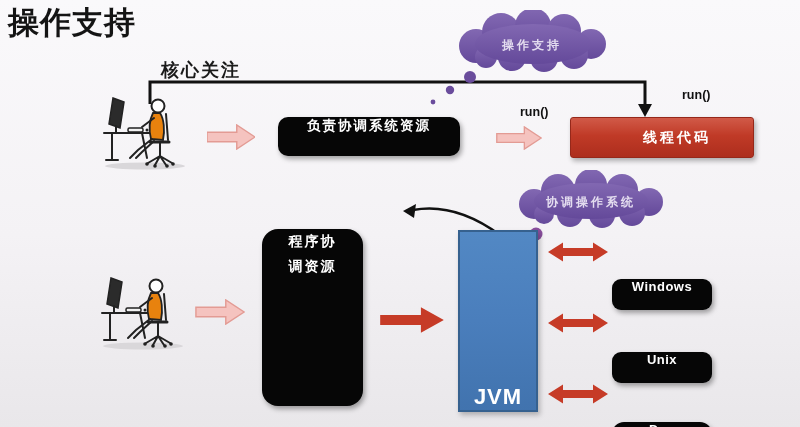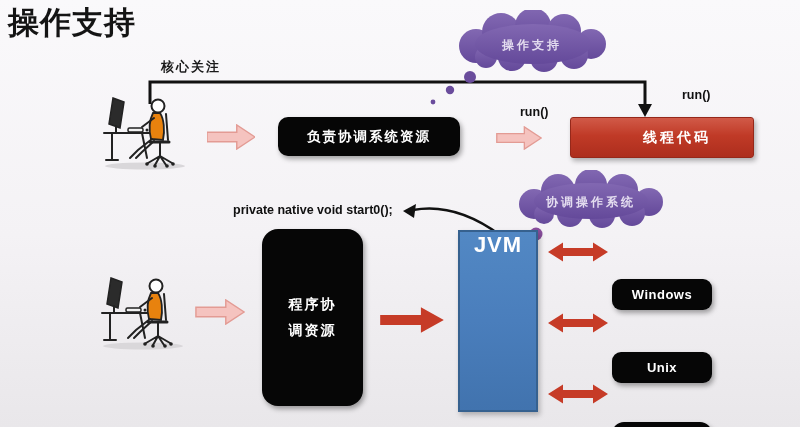--- a/index.html
+++ b/index.html
@@ -12,28 +12,28 @@
   }
   .abs{position:absolute;}
   .slide-title{
     left:8px;top:2px;
     font-size:31px;font-weight:800;color:#141414;
     letter-spacing:1px;
     font-family:"Liberation Sans",sans-serif;
   }
   .focus-label{
     left:161px;top:58px;
-    font-size:13px;font-weight:700;color:#1a1a1a;
+    font-size:18px;font-weight:700;color:#1a1a1a;
     letter-spacing:2px;
     font-family:Liberation Serif, serif;
   }
   .black-box{
     background:#060606;
     color:#fff;
-    display:flex;align-items:center;justify-content:center;
+    display:flex;align-items:flex-start;justify-content:center;
     box-shadow:2px 3px 5px rgba(0,0,0,0.35);
     text-align:center;
   }
   .cn-label{
     font-family:"Liberation Serif","DejaVu Serif",serif;
     font-weight:700;
   }
   .box-coordinator{
     left:278px;top:117px;width:182px;height:39px;
     border-radius:10px;
@@ -65,21 +65,21 @@
   .box-program{
     left:262px;top:229px;width:101px;height:177px;
     border-radius:16px;
     font-size:14px;letter-spacing:2px;line-height:1.8;
   }
   .jvm-box{
     left:458px;top:230px;width:80px;height:182px;
     background:linear-gradient(180deg,#5288c4 0%,#4a7ebc 50%,#4173ae 100%);
     border:2px solid #36618f;
     box-sizing:border-box;
-    display:flex;align-items:flex-start;justify-content:center;
+    display:flex;align-items:flex-end;justify-content:center;
     color:#fff;font-size:22px;font-weight:700;letter-spacing:1px;
     box-shadow:2px 3px 5px rgba(0,0,0,0.25);
   }
   .os-box{
     left:612px;width:100px;height:31px;
     border-radius:9px;
     font-size:13px;font-weight:700;
     font-family:"Liberation Sans",sans-serif;
     letter-spacing:0.5px;
     margin-top:48px;
@@ -191,21 +191,20 @@
   <div class="abs run-label run-left">run()</div>
   <svg class="abs" style="left:496px;top:126px;" width="46" height="24" viewBox="0 0 100 54">
     <polygon points="0,17 62,17 62,2 100,27 62,52 62,37 0,37" fill="#f5c3bf" stroke="#e39b94" stroke-width="3"></polygon>
   </svg>
 
   <div class="abs red-box cn-label">
     <span>线程代码</span>
   </div>
   <div class="abs run-label run-right">run()</div>
 
-  <div class="abs code-annotation">private native void start0();</div>
 
   <svg class="abs" style="left:506px;top:170px;" width="170" height="58" viewBox="0 0 170 58">
     <defs>
       <linearGradient id="cg2" x1="0" y1="0" x2="0" y2="1">
         <stop offset="0" stop-color="#8268b2"></stop>
           <stop offset="1" stop-color="#64499a"></stop>
       </linearGradient>
     </defs>
     <g fill="url(#cg2)">
       <circle cx="28" cy="34" r="15"></circle>

